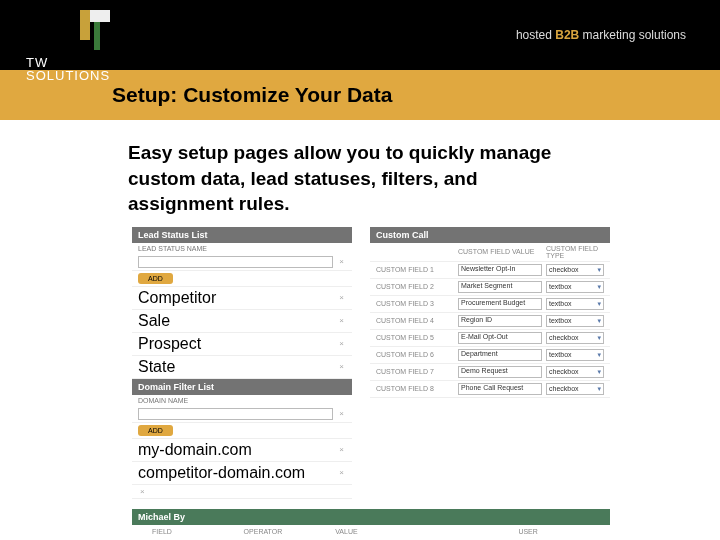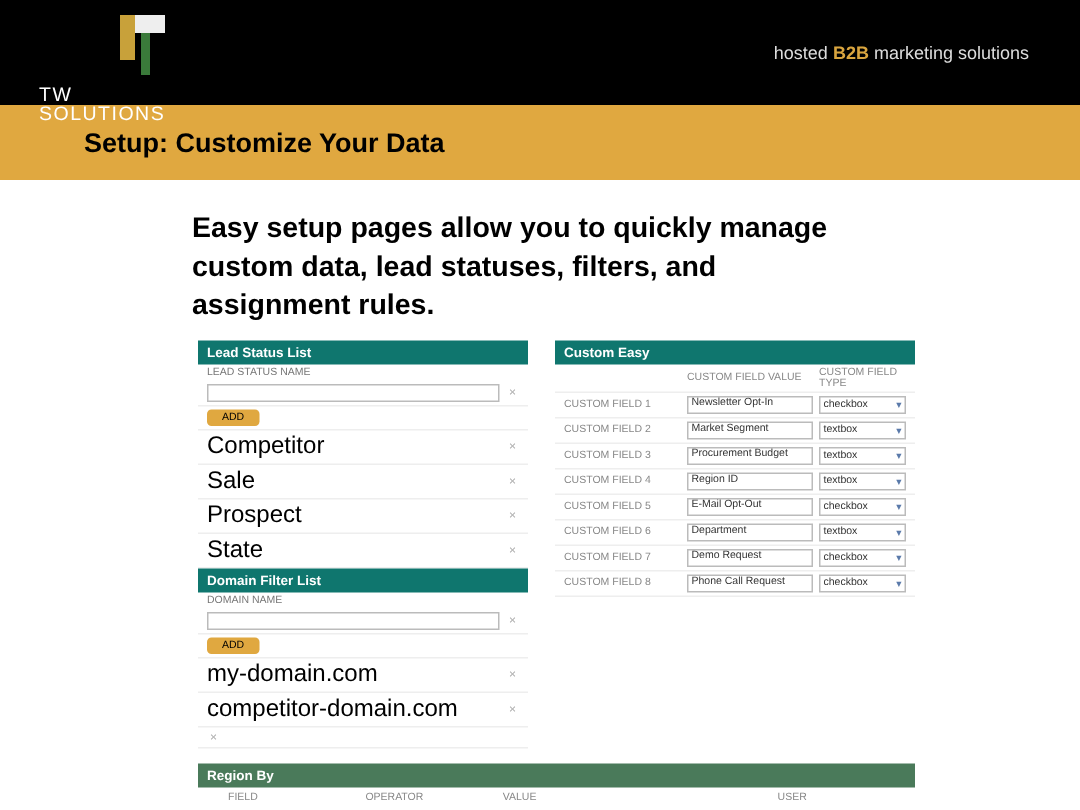--- a/index.html
+++ b/index.html
@@ -10,24 +10,24 @@
   .logo-mark .bar1 { position: absolute; left: 0; top: 0; width: 10px; height: 30px; background: #c8a13a; }
   .logo-mark .bar2 { position: absolute; left: 10px; top: 0; width: 20px; height: 12px; background: #eee; }
   .logo-mark .bar3 { position: absolute; left: 14px; top: 12px; width: 6px; height: 28px; background: #3a7a3a; }
   .logo-txt { color: #fff; font-size: 13px; letter-spacing: 1px; line-height: 13px; }
   .logo-txt .l1 { font-weight: 400; }
   .logo-txt .l2 { font-weight: 400; }
   .topbar-right { position: absolute; right: 34px; top: 28px; color: #ccc; font-size: 12px; }
   .topbar-right .h2 { color: #ddd; }
   .topbar-right .b2b { color: #d9a53f; font-weight: bold; }
   .goldband { height: 50px; background: #e0a840; display: flex; align-items: center; }
-  .goldband h1 { margin-left: 56px; color: #000; font-size: 18px; font-weight: bold; }
+  .goldband h1 { margin-left: 112px; color: #000; font-size: 21px; font-weight: bold; }
   .lead { margin: 20px 0 10px 128px; width: 460px; font-size: 19px; font-weight: bold; line-height: 1.35; color: #000; }
   .panels { display: flex; gap: 18px; margin: 6px 0 0 132px; }
-  .phead { background: #0f766e; color: #fff; padding: 3px 6px; font-weight: bold; font-size: 9px; }
+  .phead { background: #737373; color: #fff; padding: 3px 6px; font-weight: bold; font-size: 9px; }
   .pcol { color: #777; font-size: 7px; padding: 2px 6px; }
   .row { display: flex; align-items: center; padding: 2px 6px; border-bottom: 1px solid #eee; gap: 4px; }
   .inpt { border: 1px solid #bbb; height: 12px; background: #fff; flex: 1; font-size: 7px; padding: 0 2px; color: #333; }
   .addbtn { background: #e0a840; color: #000; font-size: 7px; padding: 2px 10px; border-radius: 3px; display: inline-block; }
   .xicon { color: #aaa; font-size: 8px; cursor: pointer; padding: 0 2px; }
   .sel { border: 1px solid #bbb; height: 12px; background: #fff; font-size: 7px; padding: 0 2px; color: #333; display: inline-flex; align-items: center; justify-content: space-between; }
   .sel .chev { color: #5a7aaa; font-size: 7px; }
   .pA { width: 220px; }
   .pB { width: 240px; }
   .pB .row .lab { width: 78px; color: #888; font-size: 7px; }
@@ -114,21 +114,21 @@
     <div class="row">
         <span style="flex:1">competitor-domain.com</span>
         <span class="xicon">×</span>
       </div>
     <div class="row">
         <span class="xicon">×</span>
       </div>
   </div>
 
   <div class="pB">
-    <div class="phead">Custom Easy</div>
+    <div class="phead">Custom Call</div>
     <div class="row" style="color:#888;font-size:7px">
       <span class="lab"></span>
       <span style="flex:1">CUSTOM FIELD VALUE</span>
       <span style="width:58px">CUSTOM FIELD TYPE</span>
     </div>
     <div class="row">
         <span class="lab">CUSTOM FIELD 1</span>
         <div class="inpt">Newsletter Opt-In</div>
         <div class="sel" style="width:58px">
           <span>checkbox</span>
@@ -188,21 +188,21 @@
         <div class="inpt">Phone Call Request</div>
         <div class="sel" style="width:58px">
           <span>checkbox</span>
           <span class="chev">▾</span>
         </div>
       </div>
   </div>
 </div>
 
 <div class="filter-sec">
-  <div class="fhead">Region By</div>
+  <div class="fhead">Michael By</div>
   <div class="fcols">
     <div>FIELD</div>
     <div>OPERATOR</div>
     <div>VALUE</div>
     <div></div>
     <div>USER</div>
   </div>
 
   <div class="frow">
     <span class="n">1</span>

